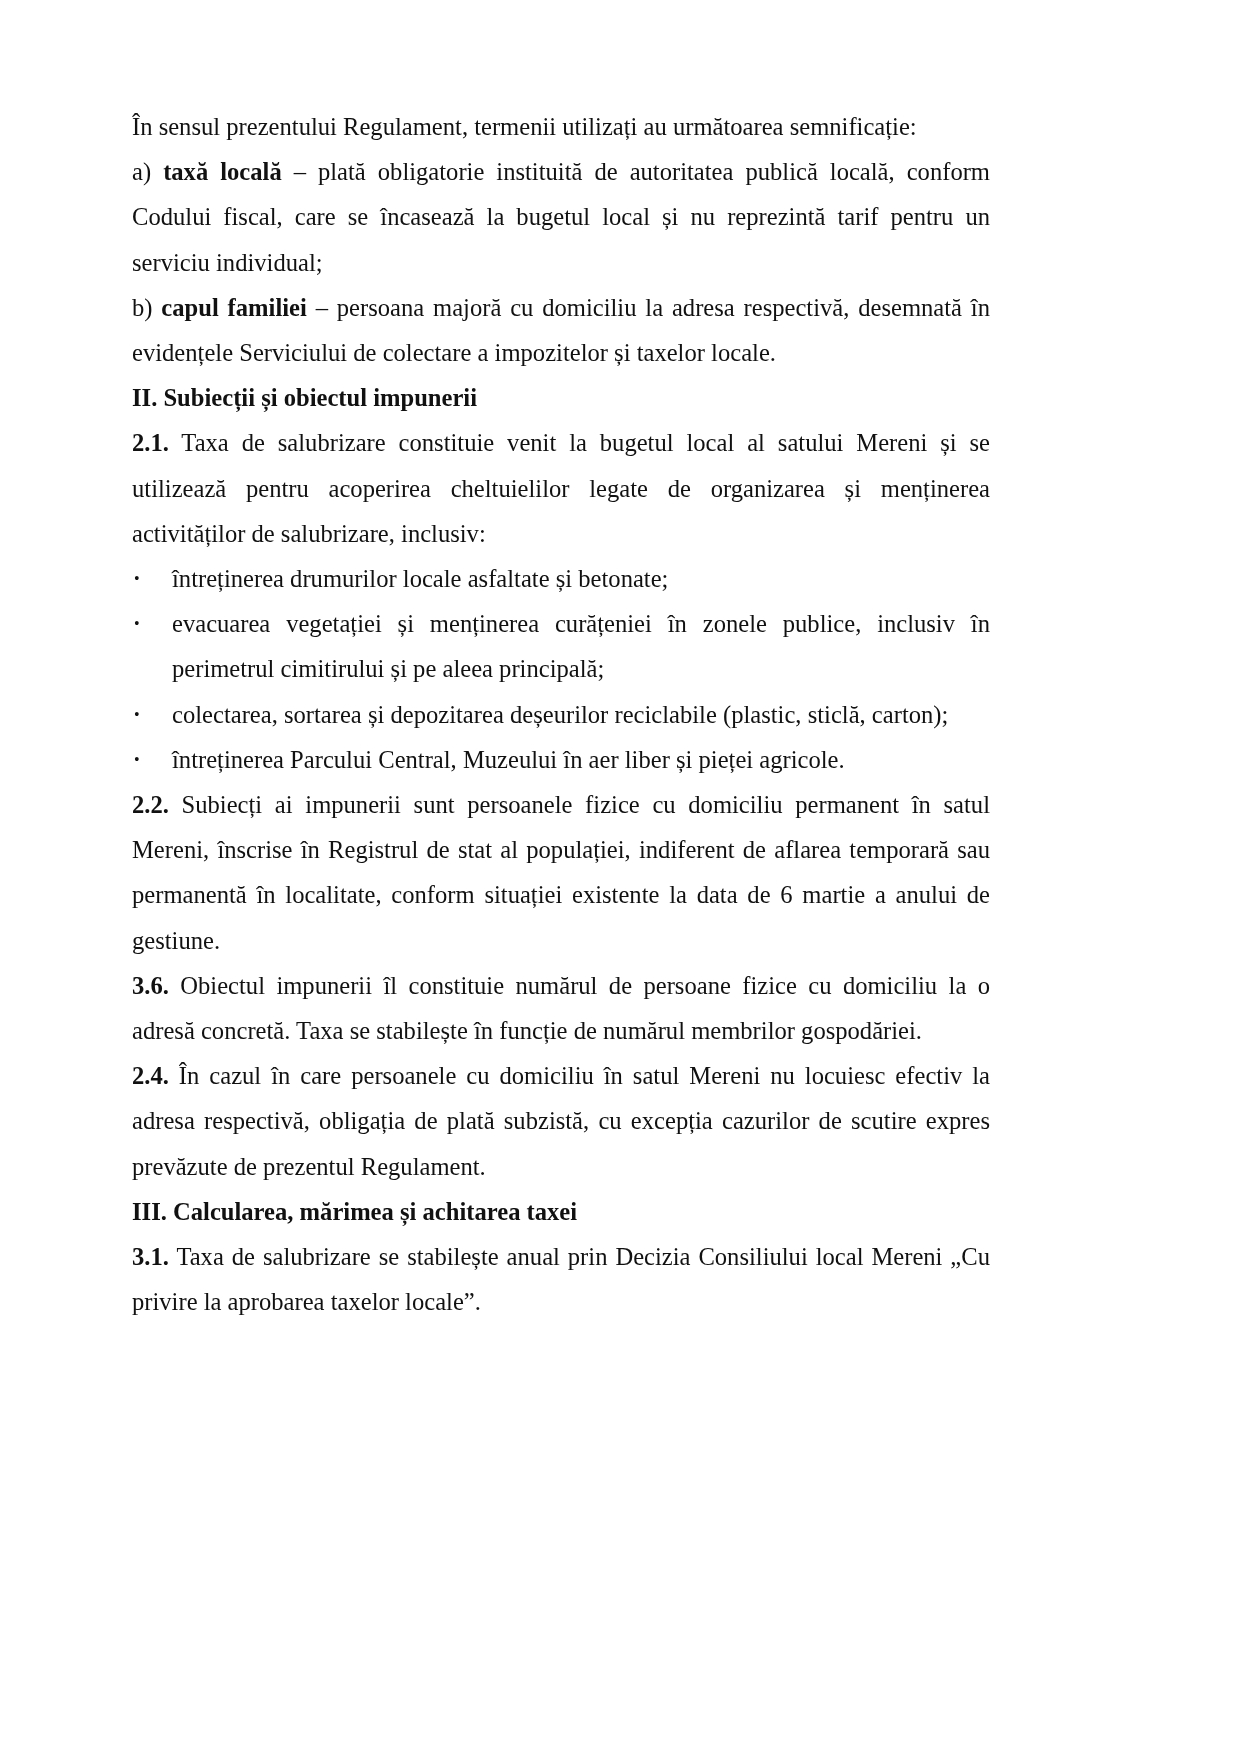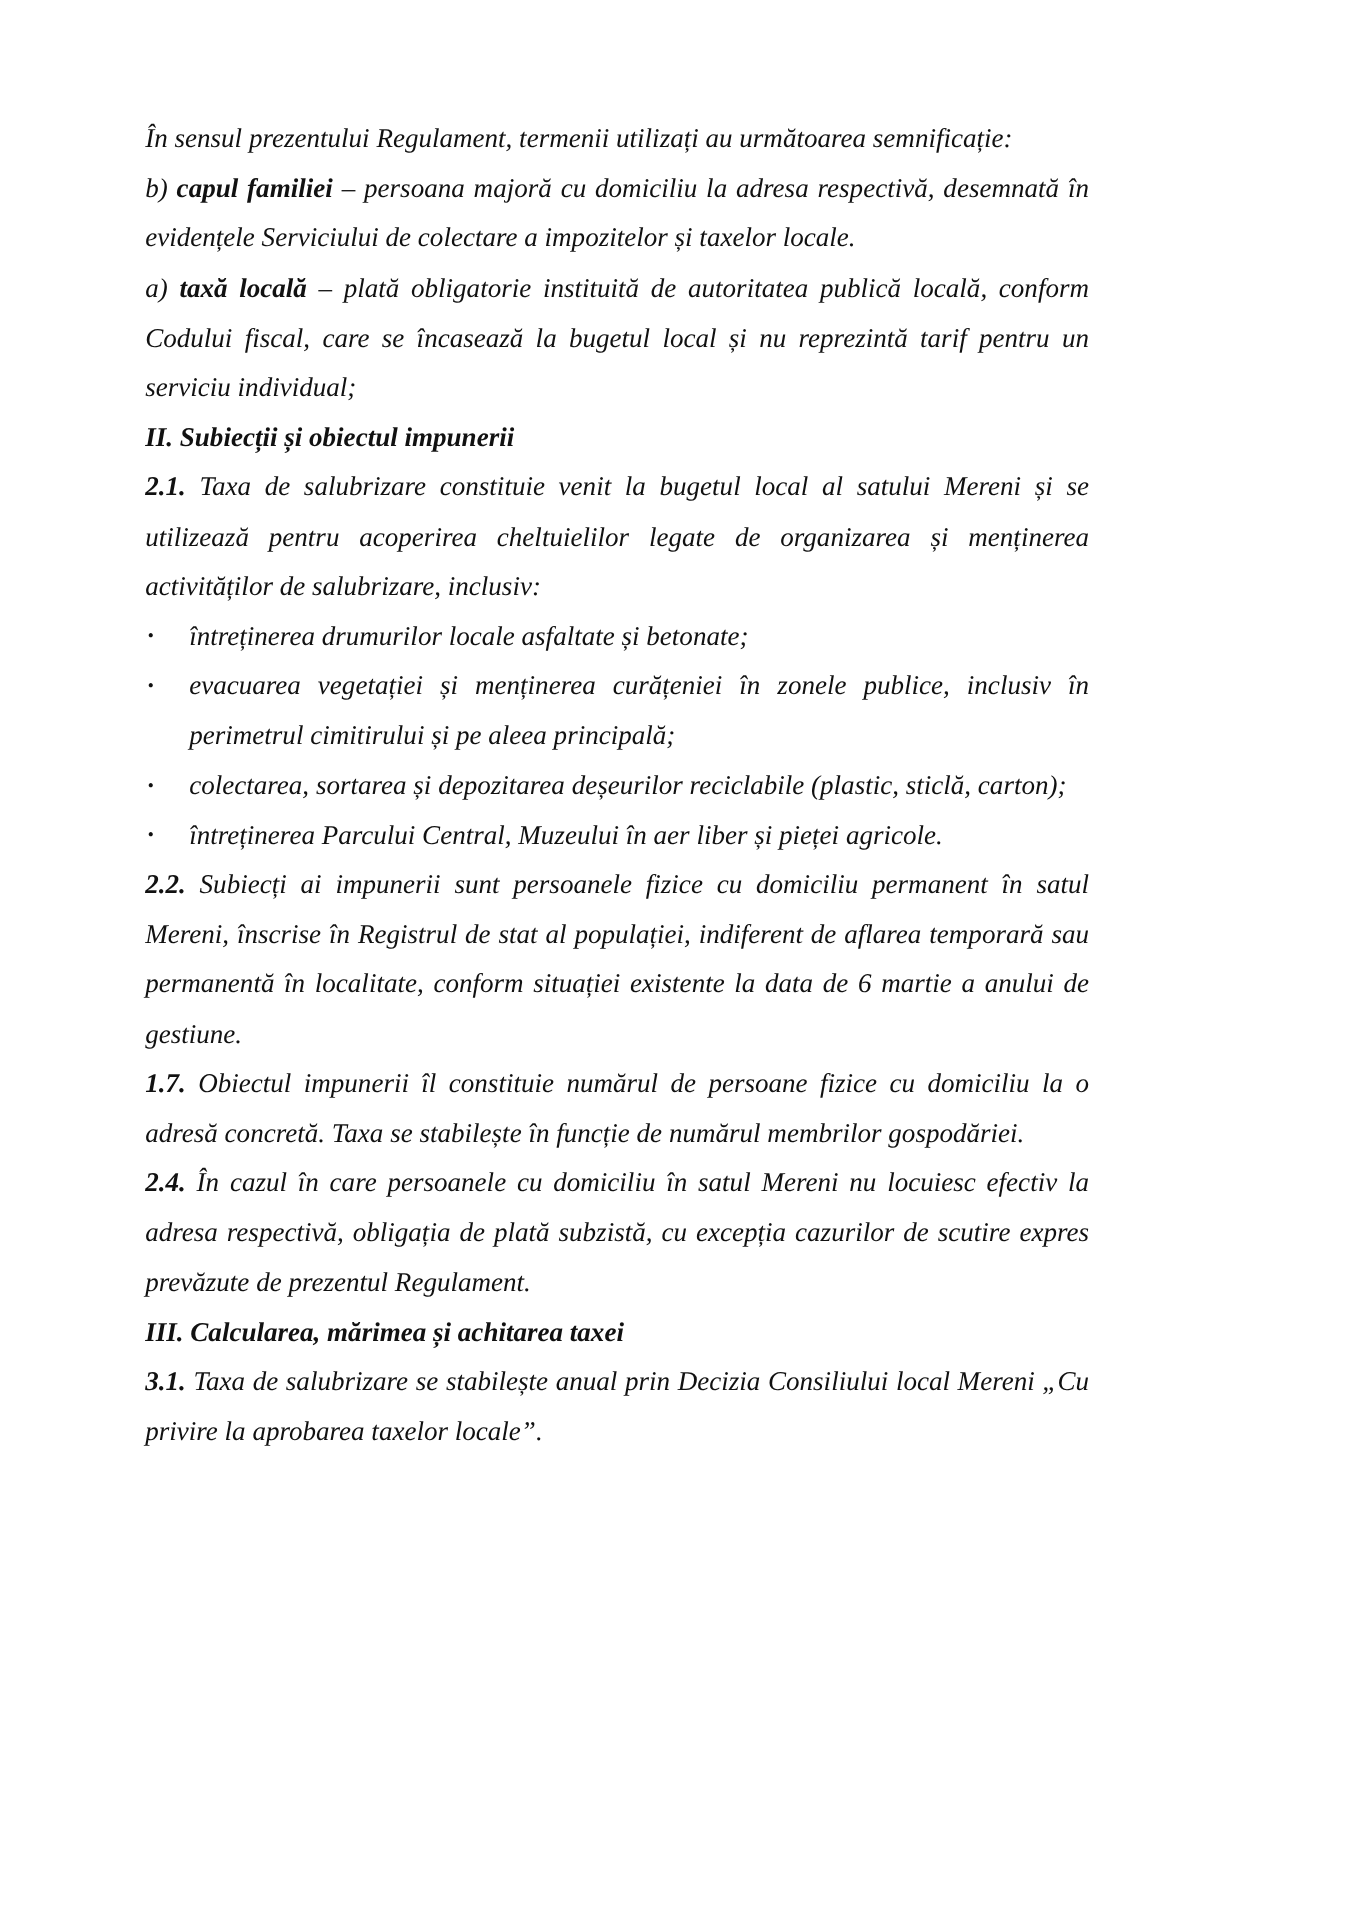--- a/index.html
+++ b/index.html
@@ -15,21 +15,20 @@
       font-family: "Liberation Serif", "DejaVu Serif", serif;
       color: #111111;
     }
     .page {
       position: absolute;
       left: 132px;
       top: 104px;
       width: 858px;
       font-size: 24.6px;
       line-height: 45.2px;
-      font-style: italic;
     }
     .p {
       margin: 0;
       text-align: justify;
     }
     .heading {
       margin: 0;
       text-align: left;
       font-weight: bold;
     }
@@ -51,38 +50,38 @@
       font-size: 16px;
     }
   </style>
 </head>
 <body>
 
 <div class="page">
 
   <p class="p">În sensul prezentului Regulament, termenii utilizați au următoarea semnificație:</p>
 
+  <p class="p"><span>a) </span><b>taxă locală</b><span> – plată obligatorie instituită de autoritatea publică locală, conform Codului fiscal, care se încasează la bugetul local și nu reprezintă tarif pentru un serviciu individual;</span></p>
+
   <p class="p"><span>b) </span><b>capul familiei</b><span> – persoana majoră cu domiciliu la adresa respectivă, desemnată în evidențele Serviciului de colectare a impozitelor și taxelor locale.</span></p>
-
-  <p class="p"><span>a) </span><b>taxă locală</b><span> – plată obligatorie instituită de autoritatea publică locală, conform Codului fiscal, care se încasează la bugetul local și nu reprezintă tarif pentru un serviciu individual;</span></p>
 
   <p class="heading">II. Subiecții și obiectul impunerii</p>
 
   <p class="p"><b>2.1.</b><span> Taxa de salubrizare constituie venit la bugetul local al satului Mereni și se utilizează pentru acoperirea cheltuielilor legate de organizarea și menținerea activităților de salubrizare, inclusiv:</span></p>
 
   <ul class="bullets">
     <li><span class="bullet-dot">•</span><span>întreținerea drumurilor locale asfaltate și betonate;</span></li>
     <li><span class="bullet-dot">•</span><span>evacuarea vegetației și menținerea curățeniei în zonele publice, inclusiv în perimetrul cimitirului și pe aleea principală;</span></li>
     <li><span class="bullet-dot">•</span><span>colectarea, sortarea și depozitarea deșeurilor reciclabile (plastic, sticlă, carton);</span></li>
     <li><span class="bullet-dot">•</span><span>întreținerea Parcului Central, Muzeului în aer liber și pieței agricole.</span></li>
   </ul>
 
   <p class="p"><b>2.2.</b><span> Subiecți ai impunerii sunt persoanele fizice cu domiciliu permanent în satul Mereni, înscrise în Registrul de stat al populației, indiferent de aflarea temporară sau permanentă în localitate, conform situației existente la data de 6 martie a anului de gestiune.</span></p>
 
-  <p class="p"><b>1.7.</b><span> Obiectul impunerii îl constituie numărul de persoane fizice cu domiciliu la o adresă concretă. Taxa se stabilește în funcție de numărul membrilor gospodăriei.</span></p>
+  <p class="p"><b>3.6.</b><span> Obiectul impunerii îl constituie numărul de persoane fizice cu domiciliu la o adresă concretă. Taxa se stabilește în funcție de numărul membrilor gospodăriei.</span></p>
 
   <p class="p"><b>2.4.</b><span> În cazul în care persoanele cu domiciliu în satul Mereni nu locuiesc efectiv la adresa respectivă, obligația de plată subzistă, cu excepția cazurilor de scutire expres prevăzute de prezentul Regulament.</span></p>
 
   <p class="heading">III. Calcularea, mărimea și achitarea taxei</p>
 
   <p class="p"><b>3.1.</b><span> Taxa de salubrizare se stabilește anual prin Decizia Consiliului local Mereni „Cu privire la aprobarea taxelor locale”.</span></p>
 
 
 </div>
 

